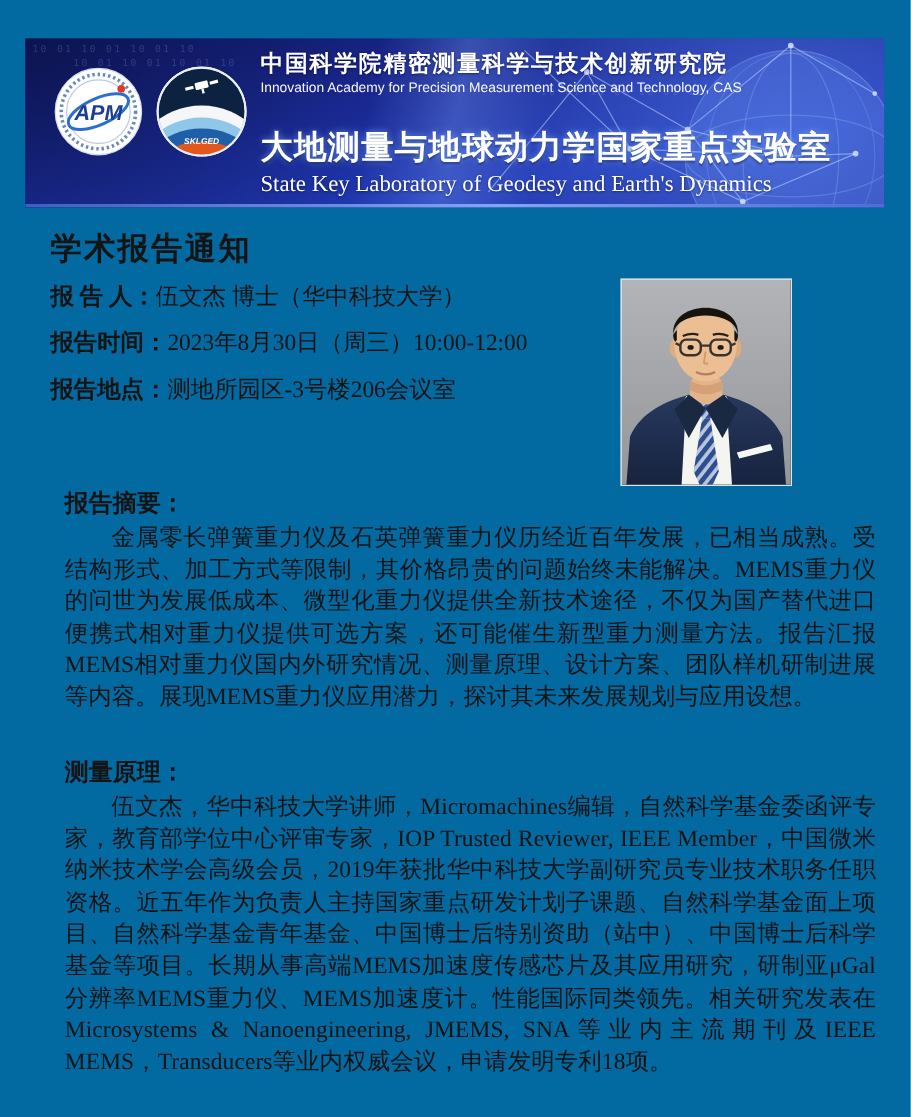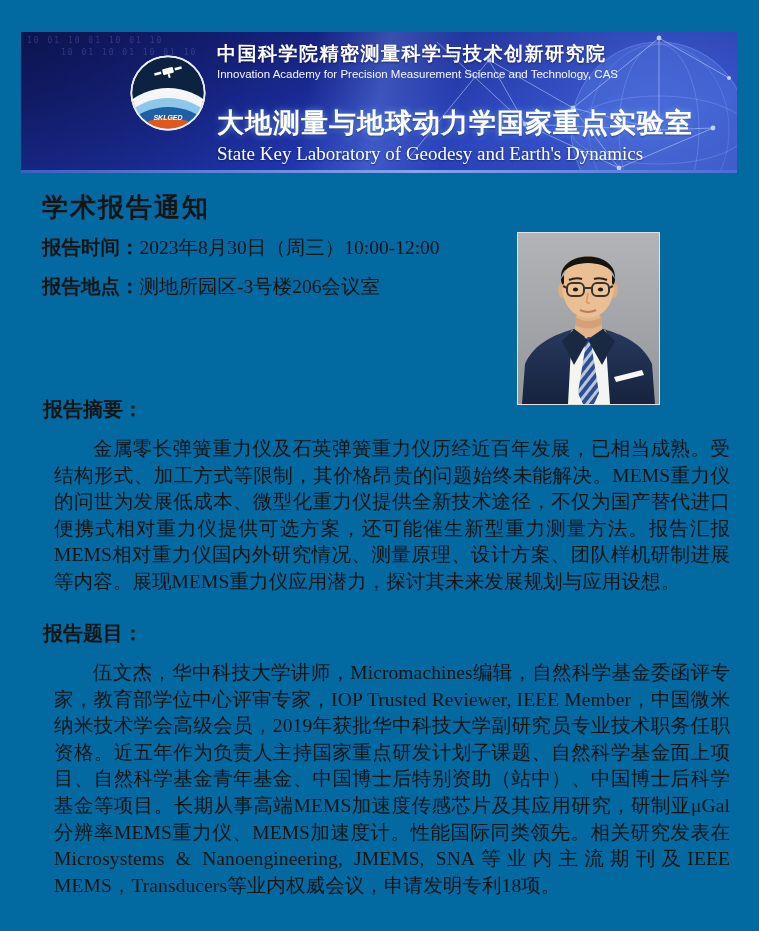--- a/index.html
+++ b/index.html
@@ -40,21 +40,21 @@
     font-family:Liberation Serif, serif;text-shadow:0 1px 2px rgba(0,0,30,.5);}
   
   .title{position:absolute;left:42px;top:190px;width:676px;margin:0;text-align:left;
     font-size:26px;font-weight:bold;letter-spacing:2px;}
   .fields{position:absolute;left:42px;top:236px;width:470px;}
   .field-row{margin-bottom:16px;font-size:19.5px;line-height:23px;white-space:nowrap;}
   .field-label{font-weight:bold;}
   .field-value{font-weight:normal;}
   .photo-frame{position:absolute;left:518px;top:233px;width:141px;height:171px;
     box-shadow:0 0 0 1px #e3e3e3;}
-  .sec-heading{position:absolute;left:42px;margin:1px;font-size:20px;font-weight:bold;line-height:24px;}
+  .sec-heading{position:absolute;left:42px;margin:12px;font-size:20px;font-weight:bold;line-height:24px;}
   .abstract-heading{top:396px;}
   .bio-heading{top:620px;}
   .para{position:absolute;left:42px;width:676px;margin:12px;font-size:19.5px;line-height:26.6px;
     text-align:justify;text-indent:39px;letter-spacing:0.1px;}
   .abstract-para{top:424px;}
   .bio-para{top:648px;}
 </style>
 </head>
 <body>
 
@@ -83,20 +83,30 @@
           <circle cx="316" cy="96" r="2.4"></circle>
         <circle cx="262" cy="98" r="2.0"></circle>
           <circle cx="332" cy="46" r="2.0"></circle>
       </g>
     </svg>
 
     <span class="digits d1">10 01 10 01 10 01 10</span>
     <span class="digits d2">10 01 10 01 10 01 10</span>
     <span class="digits d3">10 01 10 01 10 01 10</span>
 
+    <div class="logo logo-apm">
+      <svg width="74" height="74" viewBox="0 0 74 74">
+        <circle cx="37" cy="37" r="36" fill="#ffffff" stroke="#cfdcf0" stroke-width="1"></circle>
+        <circle cx="37" cy="37" r="31" fill="none" stroke="#2a56a8" stroke-width="3" stroke-dasharray="2 2.4" opacity="0.7"></circle>
+        <circle cx="37" cy="37" r="26.5" fill="none" stroke="#b9cbe8" stroke-width="1"></circle>
+        <ellipse cx="37" cy="37" rx="27" ry="11" fill="none" stroke="#2a6fd0" stroke-width="2.5" transform="rotate(-24 37 37)"></ellipse>
+        <text x="37" y="44" text-anchor="middle" font-size="18" font-style="italic" font-weight="bold" font-family="Liberation Sans, sans-serif" fill="#1b3f93">APM</text>
+        <circle cx="56" cy="18" r="3.2" fill="#e23a1c"></circle>
+      </svg>
+    </div>
 
     <div class="logo logo-sklged">
       <svg width="78" height="78" viewBox="0 0 78 78">
         <defs>
             <clipPath id="sk-clip">
               <circle cx="39" cy="39" r="36"></circle>
             </clipPath>
           </defs>
         <circle cx="39" cy="39" r="37.5" fill="#ffffff"></circle>
         <g clip-path="url(#sk-clip)">
@@ -124,20 +134,23 @@
       <div class="lab-en">State Key Laboratory of Geodesy and Earth's Dynamics</div>
     </div>
 
     <div class="banner-bottom-strip"></div>
   </header>
 
   <h1 class="title">学术报告通知</h1>
 
   <section class="fields">
     <div class="field-row">
+      <span class="field-label">报 告 人：</span><span class="field-value">伍文杰 博士（华中科技大学）</span>
+    </div>
+    <div class="field-row">
       <span class="field-label">报告时间：</span><span class="field-value">2023年8月30日（周三）10:00-12:00</span>
     </div>
     <div class="field-row">
       <span class="field-label">报告地点：</span><span class="field-value">测地所园区-3号楼206会议室</span>
     </div>
   </section>
 
   <div class="photo-frame">
     <svg width="141" height="171" viewBox="0 0 141 171">
       <defs>
@@ -196,16 +209,16 @@
       <ellipse cx="82.5" cy="56.5" rx="2.6" ry="1.9" fill="#241b14"></ellipse>
 
       <path d="M70,60 L68.6,69 Q70,71 72,69.6" stroke="#d29b6f" stroke-width="1.6" fill="none"></path>
       <path d="M62,77 Q70,81 78,77" stroke="#b97c5e" stroke-width="2" fill="none"></path>
     </svg>
   </div>
 
   <h2 class="sec-heading abstract-heading">报告摘要：</h2>
   <p class="para abstract-para">金属零长弹簧重力仪及石英弹簧重力仪历经近百年发展，已相当成熟。受结构形式、加工方式等限制，其价格昂贵的问题始终未能解决。MEMS重力仪的问世为发展低成本、微型化重力仪提供全新技术途径，不仅为国产替代进口便携式相对重力仪提供可选方案，还可能催生新型重力测量方法。报告汇报MEMS相对重力仪国内外研究情况、测量原理、设计方案、团队样机研制进展等内容。展现MEMS重力仪应用潜力，探讨其未来发展规划与应用设想。</p>
 
-  <h2 class="sec-heading bio-heading">报告题目：</h2>
+  <h2 class="sec-heading bio-heading">测量原理：</h2>
   <p class="para bio-para">伍文杰，华中科技大学讲师，Micromachines编辑，自然科学基金委函评专家，教育部学位中心评审专家，IOP Trusted Reviewer, IEEE Member，中国微米纳米技术学会高级会员，2019年获批华中科技大学副研究员专业技术职务任职资格。近五年作为负责人主持国家重点研发计划子课题、自然科学基金面上项目、自然科学基金青年基金、中国博士后特别资助（站中）、中国博士后科学基金等项目。长期从事高端MEMS加速度传感芯片及其应用研究，研制亚μGal分辨率MEMS重力仪、MEMS加速度计。性能国际同类领先。相关研究发表在Microsystems &amp; Nanoengineering, JMEMS, SNA等业内主流期刊及IEEE MEMS，Transducers等业内权威会议，申请发明专利18项。</p>
 
 </div>
 
 </body></html>

